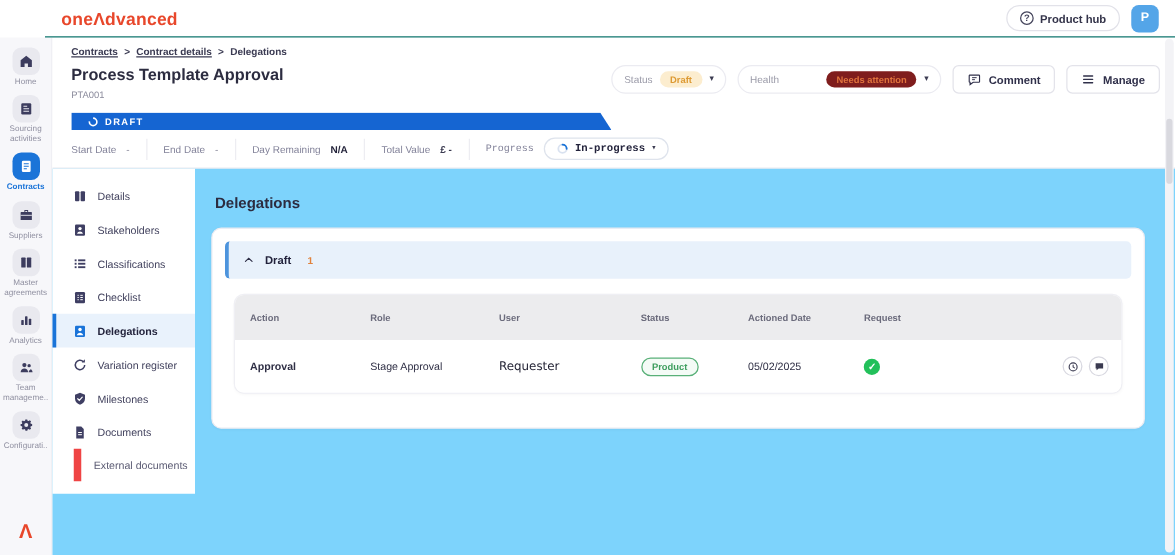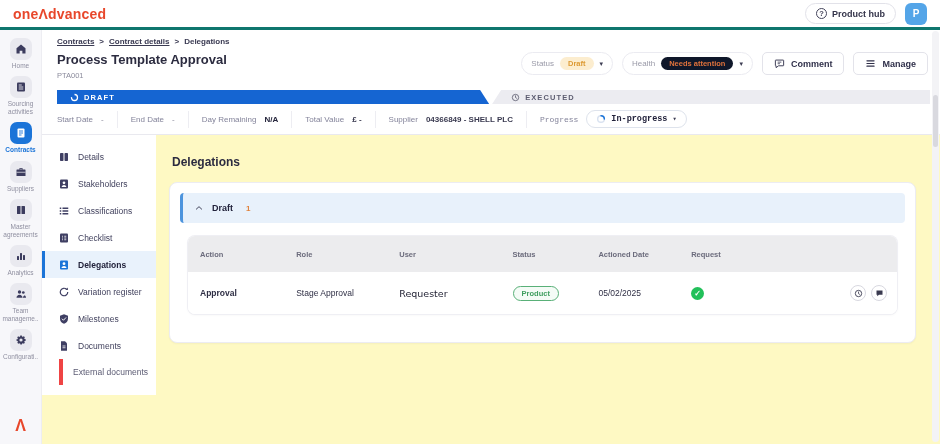--- a/index.html
+++ b/index.html
@@ -1,21 +1,21 @@
 <!DOCTYPE html>
 <html><head>
 <meta charset="utf-8">
 <style>
   * { margin:0; padding:0; box-sizing:border-box; }
   html,body { width:940px; height:444px; overflow:hidden; background:#fff;
     font-family:"Liberation Sans", sans-serif; }
   .app { width:940px; height:444px; display:flex; flex-direction:column; position:relative; background:#fff; }
 
   
-  .topbar { flex:0 0 30px; display:flex; align-items:center; padding:0 13px; border-bottom:3px solid #0f766e; background:#fff; position:relative; z-index:3; }
+  .topbar { flex:0 0 30px; display:flex; align-items:center; padding:0 13px; border-bottom:1px solid #0f766e; background:#fff; position:relative; z-index:3;margin-left:36px; }
   .logo { font-size:14px; font-weight:700; color:#e8472b; letter-spacing:.2px; cursor:pointer; }
   .topbar-right { margin-left:auto; display:flex; align-items:center; gap:9px; }
   .product-hub { display:flex; align-items:center; gap:5px; border:1px solid #e2e2e9; border-radius:13px; padding:4px 10px; background:#fff; font-size:9px; font-weight:700; color:#34344a; cursor:pointer; }
   .qmark { width:11px; height:11px; border:1.2px solid #45455c; border-radius:50%; font-size:7.5px; display:flex; align-items:center; justify-content:center; font-weight:700; color:#45455c; }
   .avatar { width:22px; height:22px; border-radius:6px; background:#54a5e8; color:#fff; font-size:10px; font-weight:700; display:flex; align-items:center; justify-content:center; cursor:pointer; }
 
   
   .body { flex:1; display:flex; min-height:0; }
 
   
@@ -36,21 +36,21 @@
   .crumb-current { font-weight:600; }
 
   .title-row { display:flex; align-items:flex-start; padding:6px 12px 7px 15px; }
   .page-title { font-size:13px; font-weight:700; color:#2c2c40; }
   .page-ref { font-size:7.5px; color:#8b8b9c; margin-top:4px; }
   .controls { margin-left:auto; display:flex; align-items:center; gap:9px; }
   .select-box { display:flex; align-items:center; gap:6px; border:1px solid #ebebf1; border-radius:12px; padding:4px 9px; background:#fff; cursor:pointer; }
   .select-label { font-size:8px; color:#9a9aa8; }
   .pill { font-size:7.5px; font-weight:700; border-radius:9px; padding:2px 8px; }
   .pill.draft { background:#fcedcf; color:#dd9a33; }
-  .pill.attention { background:#0f172a; color:#e0723c; }
+  .pill.attention { background:#7f1d1d; color:#e0723c;margin-left:32px; }
   .caret { font-size:7px; color:#3c3c52; line-height:1; }
   .btn { display:flex; align-items:center; gap:6px; border:1px solid #e3e3ea; border-radius:5px; padding:5px 11px; background:#fff; font-size:9px; font-weight:700; color:#30304a; cursor:pointer; }
 
   
   .stagebar { display:flex; height:14px; margin:3px 10px 0 15px; }
   .stage { display:flex; align-items:center; gap:5px; font-size:7.5px; font-weight:700; letter-spacing:1.1px; cursor:pointer; }
   .stage.draft { background:#1565d2; color:#fff; flex:0 0 49.5%; padding-left:13px; clip-path:polygon(0 0, calc(100% - 9px) 0, 100% 100%, 0 100%); }
   .stage.executed { background:#ececf1; color:#5c5c70; flex:1; padding-left:19px; margin-left:3px; clip-path:polygon(9px 0, 100% 0, 100% 100%, 0 100%); }
 
   
@@ -58,27 +58,27 @@
   .info-field { display:flex; align-items:center; gap:8px; padding:0 13px; border-right:1px solid #ededf2; height:17px; }
   .info-field:first-child { padding-left:0; }
   .info-field.last { border-right:none;font-family:Liberation Mono, monospace; }
   .info-label { font-size:8px; color:#83839a; white-space:nowrap; }
   .info-value { font-size:8px; color:#8b8b9c; white-space:nowrap; }
   .info-value.strong { color:#23233a; font-weight:700; }
   .info-value.dark { color:#3a3a50; font-weight:600; }
   .progress-pill { display:flex; align-items:center; gap:5px; border:1px solid #dee3ec; border-radius:11px; padding:3px 9px; font-size:8.5px; font-weight:700; color:#23233c; cursor:pointer; }
 
   
-  .content-row { flex:1; display:flex; background:#fef9c3; min-height:0; }
+  .content-row { flex:1; display:flex; background:#7dd3fc; min-height:0; }
   .submenu { flex:0 0 114px; background:#fff; padding:8px 0 10px; align-self:flex-start; }
   .menu-item { display:flex; align-items:center; gap:8px; padding:7px 8px 7px 12px; font-size:8.5px; color:#42425e; cursor:pointer; border-left:3px solid transparent; }
   .menu-item.active { background:#e9f2fc; border-left-color:#1b74d8; font-weight:700; color:#23233c; }
   .menu-icon { width:13px; height:13px; color:#3f3f63; flex:0 0 13px; display:flex; align-items:center; justify-content:center; }
   .menu-item.active .menu-icon { color:#1b74d8; }
-  .menu-sub { margin-left:17px; border-left:4px solid #ef4444; padding:8px 0 8px 10px; font-size:8.5px; color:#5c5c74; cursor:pointer; }
+  .menu-sub { margin-left:17px; border-left:6px solid #ef4444; padding:8px 0 8px 10px; font-size:8.5px; color:#5c5c74; cursor:pointer; }
 
   .content { flex:1; padding:16px 18px 0 13px; min-width:0; }
   .content-heading { font-size:12px; font-weight:700; color:#2c2c40; margin:4px 0 13px 3px; }
   .card { background:#fff; border:1px solid #ececf2; border-radius:8px; box-shadow:0 1px 2px rgba(20,20,40,.04); padding:10px 10px 28px; margin-right:6px; }
   .accordion { background:#e8f1fb; border-left:3px solid #4d94dd; border-radius:4px; height:30px; display:flex; align-items:center; gap:9px; padding:0 12px; cursor:pointer; }
   .acc-chevron { color:#2c2c44; display:flex; }
   .acc-title { font-size:9px; font-weight:700; color:#23233c; }
   .acc-count { font-size:8px; color:#e0823c; font-weight:700; margin-left:4px; }
 
   
@@ -265,51 +265,38 @@
 
         <div class="stagebar">
           <div class="stage draft">
             <span>
                 <svg viewBox="0 0 24 24" width="9" height="9">
                   <circle cx="12" cy="12" r="8" fill="none" stroke="#fff" stroke-width="3.4" stroke-dasharray="38 13" transform="rotate(-90 12 12)"></circle>
                 </svg>
               </span>
             <span>DRAFT</span>
           </div>
-          <div class="stage executed">
-            <span>
-                <svg viewBox="0 0 24 24" width="9" height="9">
-                  <circle cx="12" cy="12" r="8.5" fill="none" stroke="currentColor" stroke-width="2.2"></circle>
-                  <path d="M12 7.5V12l3 2" stroke="currentColor" stroke-width="2.2" fill="none" stroke-linecap="round"></path>
-                </svg>
-              </span>
-            <span>EXECUTED</span>
-          </div>
         </div>
 
         <div class="infobar">
           <div class="info-field">
             <span class="info-label">Start Date</span>
             <span class="info-value">-</span>
           </div>
           <div class="info-field">
             <span class="info-label">End Date</span>
             <span class="info-value">-</span>
           </div>
           <div class="info-field">
             <span class="info-label">Day Remaining</span>
             <span class="info-value strong">N/A</span>
           </div>
           <div class="info-field">
             <span class="info-label">Total Value</span>
             <span class="info-value dark">£ -</span>
-          </div>
-          <div class="info-field">
-            <span class="info-label">Supplier</span>
-            <span class="info-value dark">04366849 - SHELL PLC</span>
           </div>
           <div class="info-field last">
             <span class="info-label">Progress</span>
             <div class="progress-pill">
               <span>
                   <svg viewBox="0 0 24 24" width="10" height="10">
                     <circle cx="12" cy="12" r="8" fill="none" stroke="#d9e2f0" stroke-width="3.5"></circle>
                     <path d="M12 4a8 8 0 0 1 8 8" fill="none" stroke="#1b74d8" stroke-width="3.5" stroke-linecap="round"></path>
                   </svg>
                 </span>

